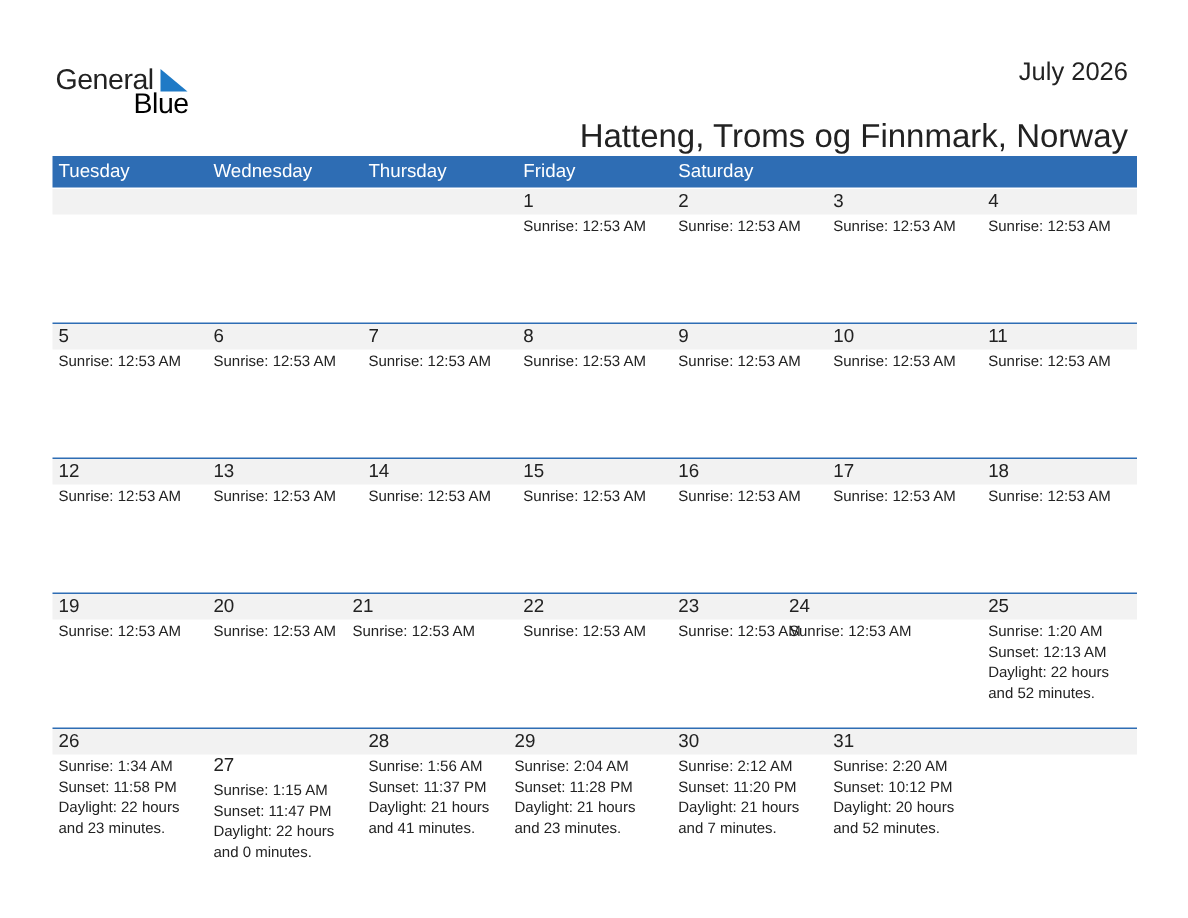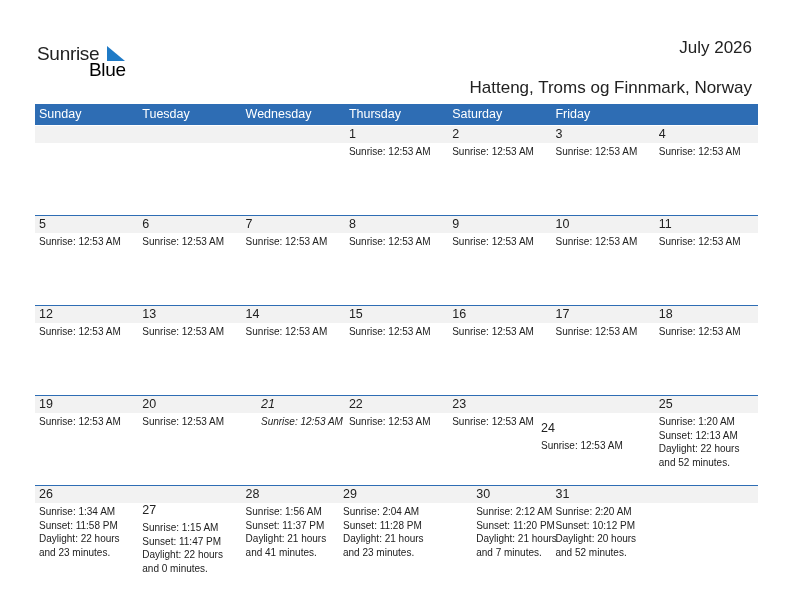--- a/index.html
+++ b/index.html
@@ -4,49 +4,48 @@
 <style>
   * { margin:0; padding:0; box-sizing:border-box; }
   html, body { width:792px; height:612px; background:#ffffff; overflow:hidden; }
   body { position:relative; font-family:"Liberation Sans", sans-serif; color:#222; }
   .logo { position:absolute; left:37px; top:43px; width:100px; height:40px; }
   .logo-general { position:absolute; left:0; top:0; font-size:19px; color:#222; letter-spacing:-0.3px; }
   .logo-blue { position:absolute; left:52px; top:16px; font-size:19px; color:#000000; letter-spacing:-0.3px; }
   .logo-tri { position:absolute; left:70px; top:3px; width:0; height:0;
     border-bottom:15px solid #1f7ac6; border-right:18px solid transparent; }
   .title { position:absolute; right:40px; top:38px; font-size:17px; color:#222; }
-  .subtitle { position:absolute; right:40px; top:78px; font-size:17px; color:#222; }
+  .subtitle { position:absolute; right:40px; top:78px; font-size:22px; color:#222; }
   .header-row { position:absolute; left:35px; top:104px; width:723px; height:21px; background:#2E6DB4; display:flex; }
   .header-cell { width:103.3px; color:#fff; font-size:12.5px; line-height:21px; padding-left:4px; }
   .week { position:absolute; left:35px; width:723px; height:90px; }
   .week-line { position:absolute; left:0; top:0; width:100%; height:1px; background:#2E6DB4; }
   .week-band { position:absolute; left:0; top:1px; width:100%; height:17px; background:#F2F2F2; }
   .day { position:absolute; top:0; width:103.3px; height:90px; }
   .day-num { position:absolute; left:4px; top:2px; font-size:12.5px; color:#222; }
   .day-info { position:absolute; left:4px; top:20px; font-size:10px; line-height:13.5px; color:#222; white-space:nowrap; }
 </style>
 </head>
 <body>
 
 <div class="logo">
-  <span class="logo-general">Sunrise</span>
+  <span class="logo-general">General</span>
   <span class="logo-tri"></span>
   <span class="logo-blue">Blue</span>
 </div>
 
 <div class="title">July 2026</div>
 <div class="subtitle">Hatteng, Troms og Finnmark, Norway</div>
 
 <div class="header-row">
-  <div class="header-cell">Sunday</div>
   <div class="header-cell">Tuesday</div>
   <div class="header-cell">Wednesday</div>
   <div class="header-cell">Thursday</div>
+  <div class="header-cell">Friday</div>
   <div class="header-cell">Saturday</div>
-  <div class="header-cell">Friday</div>
 </div>
 
 <div id="calendar">
     <div class="week" style="top: 125px;">
       <div class="week-band"></div>
       <div class="day" style="left: 0px;">
         <div class="day-num"></div>
         <div class="day-info"></div>
       </div>
       <div class="day" style="left: 103.3px;">
@@ -182,39 +181,39 @@
         <div class="day-info">
           <div>Sunrise: 12:53 AM</div>
         </div>
       </div>
       <div class="day" style="left: 103.3px;">
         <div class="day-num">20</div>
         <div class="day-info">
           <div>Sunrise: 12:53 AM</div>
         </div>
       </div>
-      <div class="day" style="left: 222px; font-style: italic;">
+      <div class="day" style="left: 196px;">
         <div class="day-num">21</div>
         <div class="day-info">
           <div>Sunrise: 12:53 AM</div>
         </div>
       </div>
       <div class="day" style="left: 309.9px;">
         <div class="day-num">22</div>
         <div class="day-info">
           <div>Sunrise: 12:53 AM</div>
         </div>
       </div>
       <div class="day" style="left: 413.2px;">
         <div class="day-num">23</div>
         <div class="day-info">
           <div>Sunrise: 12:53 AM</div>
         </div>
       </div>
-      <div class="day" style="left: 502px; margin-top: 24px;">
+      <div class="day" style="left: 487px;">
         <div class="day-num">24</div>
         <div class="day-info">
           <div>Sunrise: 12:53 AM</div>
         </div>
       </div>
       <div class="day" style="left: 619.8px;">
         <div class="day-num">25</div>
         <div class="day-info">
           <div>Sunrise: 1:20 AM</div>
           <div>Sunset: 12:13 AM</div>
@@ -255,21 +254,21 @@
       </div>
       <div class="day" style="left: 304px; text-decoration: underline;">
         <div class="day-num">29</div>
         <div class="day-info">
           <div>Sunrise: 2:04 AM</div>
           <div>Sunset: 11:28 PM</div>
           <div>Daylight: 21 hours</div>
           <div>and 23 minutes.</div>
         </div>
       </div>
-      <div class="day" style="left: 413.2px; margin-left: 24px;">
+      <div class="day" style="left: 413.2px;">
         <div class="day-num">30</div>
         <div class="day-info">
           <div>Sunrise: 2:12 AM</div>
           <div>Sunset: 11:20 PM</div>
           <div>Daylight: 21 hours</div>
           <div>and 7 minutes.</div>
         </div>
       </div>
       <div class="day" style="left: 516.5px;">
         <div class="day-num">31</div>

